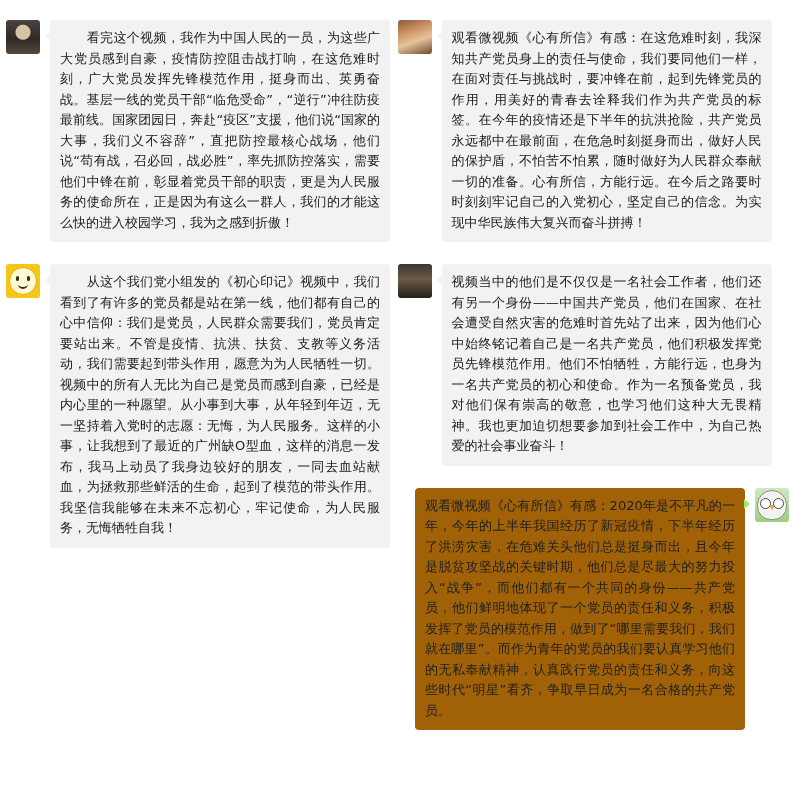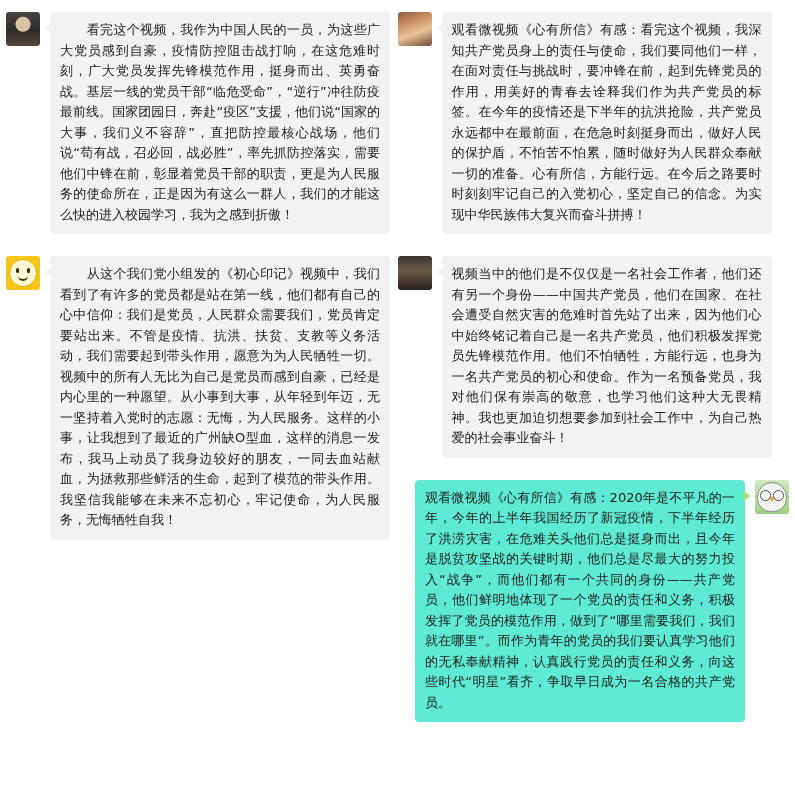--- a/index.html
+++ b/index.html
@@ -11,21 +11,21 @@
     width: 795px;
     height: 798px;
     font-family: "DejaVu Sans", "Liberation Sans", sans-serif;
     overflow: hidden;
   }
   .chat {
     position: relative;
     width: 795px;
     height: 798px;
     box-sizing: border-box;
-    padding: 12px 6px;
+    padding: 20px 6px;
   }
   .msg {
     display: flex;
     align-items: flex-start;
     margin-bottom: 10px;
   }
   .msg.right {
     flex-direction: row-reverse;
   }
   .avatar {
@@ -132,21 +132,21 @@
     font-size: 13px;
     line-height: 20.5px;
     color: #202020;
     text-align: justify;
     word-break: break-all;
     box-sizing: border-box;
   }
   .msg.right .bubble {
     margin-left: 0;
     margin-right: 10px;
-    background: #5eead4;
+    background: #a16207;
   }
   .bubble:after {
     content: "";
     position: absolute;
     top: 11px;
     left: -5px;
     width: 0;
     height: 0;
     border-top: 5px solid transparent;
     border-bottom: 5px solid transparent;
@@ -193,21 +193,21 @@
         </div>
         <div class="bubble bubble-left-wide">　　从这个我们党小组发的《初心印记》视频中，我们看到了有许多的党员都是站在第一线，他们都有自己的心中信仰：我们是党员，人民群众需要我们，党员肯定要站出来。不管是疫情、抗洪、扶贫、支教等义务活动，我们需要起到带头作用，愿意为为人民牺牲一切。视频中的所有人无比为自己是党员而感到自豪，已经是内心里的一种愿望。从小事到大事，从年轻到年迈，无一坚持着入党时的志愿：无悔，为人民服务。这样的小事，让我想到了最近的广州缺O型血，这样的消息一发布，我马上动员了我身边较好的朋友，一同去血站献血，为拯救那些鲜活的生命，起到了模范的带头作用。我坚信我能够在未来不忘初心，牢记使命，为人民服务，无悔牺牲自我！</div>
       </div>
 
     </div>
 
     <div class="col">
 
       <div class="msg">
         <div class="avatar photo-b"></div>
-        <div class="bubble bubble-right-wide">观看微视频《心有所信》有感：看完这个视频，我深知共产党员身上的责任与使命，我们要同他们一样，在面对责任与挑战时，要冲锋在前，起到先锋党员的作用，用美好的青春去诠释我们作为共产党员的标签。在今年的疫情还是下半年的抗洪抢险，共产党员永远都中在最前面，在危急时刻挺身而出，做好人民的保护盾，不怕苦不怕累，随时做好为人民群众奉献一切的准备。心有所信，方能行远。在今后之路要时时刻刻牢记自己的入党初心，坚定自己的信念。为实现中华民族伟大复兴而奋斗拼搏！</div>
+        <div class="bubble bubble-right-wide">观看微视频《心有所信》有感：在这危难时刻，我深知共产党员身上的责任与使命，我们要同他们一样，在面对责任与挑战时，要冲锋在前，起到先锋党员的作用，用美好的青春去诠释我们作为共产党员的标签。在今年的疫情还是下半年的抗洪抢险，共产党员永远都中在最前面，在危急时刻挺身而出，做好人民的保护盾，不怕苦不怕累，随时做好为人民群众奉献一切的准备。心有所信，方能行远。在今后之路要时时刻刻牢记自己的入党初心，坚定自己的信念。为实现中华民族伟大复兴而奋斗拼搏！</div>
       </div>
 
       <div class="spacer-12"></div>
 
       <div class="msg">
         <div class="avatar photo-c"></div>
         <div class="bubble bubble-right-wide">视频当中的他们是不仅仅是一名社会工作者，他们还有另一个身份——中国共产党员，他们在国家、在社会遭受自然灾害的危难时首先站了出来，因为他们心中始终铭记着自己是一名共产党员，他们积极发挥党员先锋模范作用。他们不怕牺牲，方能行远，也身为一名共产党员的初心和使命。作为一名预备党员，我对他们保有崇高的敬意，也学习他们这种大无畏精神。我也更加迫切想要参加到社会工作中，为自己热爱的社会事业奋斗！</div>
       </div>
 
       <div class="spacer-12"></div>

